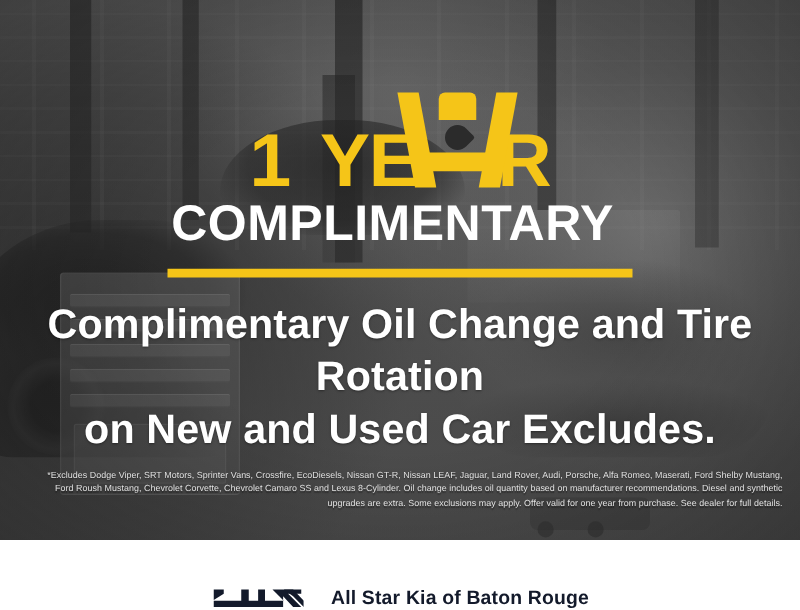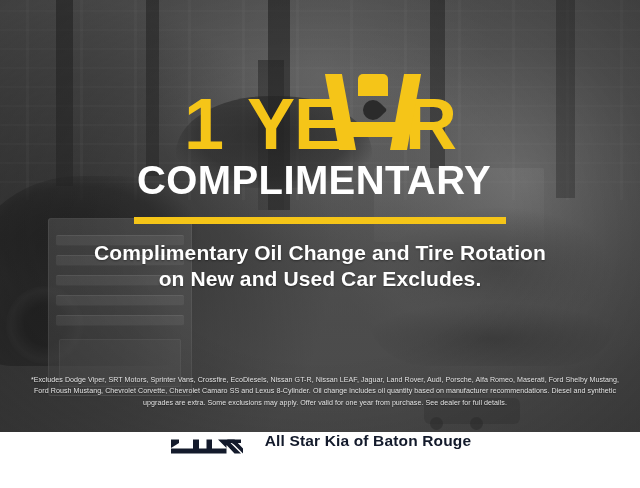--- a/index.html
+++ b/index.html
@@ -154,21 +154,21 @@
     position: absolute;
     left: 0; right: 0; top: 0;
     height: 432px;
     text-align: center;
   }
 
   .headline {
     margin: 0;
     padding-top: 74px;
     color: #F5C518;
-    font-size: 72px;
+    font-size: 60px;
     line-height: 0.86;
     font-weight: bold;
     letter-spacing: -1px;
     white-space: nowrap;
   }
   
   .a-drop {
     position: relative;
     display: inline-block;
     width: 68px;
@@ -211,47 +211,48 @@
   .rule {
     width: 372px;
     height: 7px;
     margin: 16px auto 0 auto;
     background: #F5C518;
   }
 
   .promo {
     margin: 16px 0 0 0;
     color: #ffffff;
-    font-size: 21px;
+    font-size: 33px;
     line-height: 1.26;
     font-weight: bold;
     letter-spacing: 0.1px;
     text-shadow: 0 1px 2px rgba(0,0,0,0.40);
   }
 
   .disclaimer {
     position: absolute;
     left: 24px; right: 14px;
     top: 375px;
     margin: 0;
     color: #e2e2e2;
     font-size: 7.1px;
     line-height: 1.62;
     letter-spacing: 0.05px;
     text-shadow: 0 1px 1px rgba(0,0,0,0.45);
+    text-align: right;
   }
 
   
   .footer {
     position: absolute;
     left: 0; right: 0; bottom: 0;
     height: 56px;
     background: #ffffff;
     display: flex;
-    align-items: flex-start;
+    align-items: flex-end;
     justify-content: center;
     gap: 22px;
   }
   .kia-logo { display: block; }
   .dealer {
     color: #131a2b;
     font-size: 15.5px;
     font-weight: bold;
     letter-spacing: 0.15px;
     white-space: nowrap;

